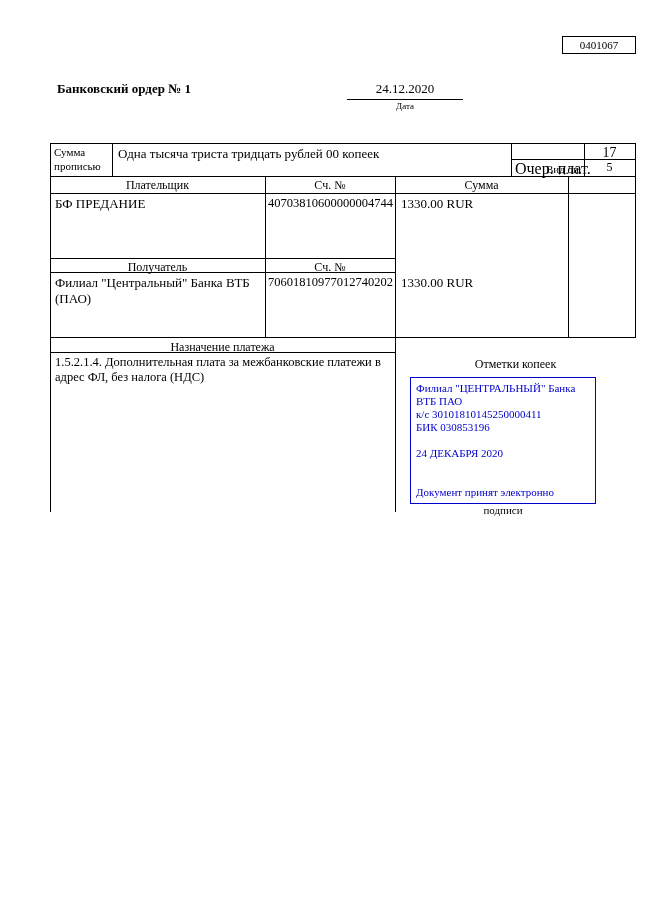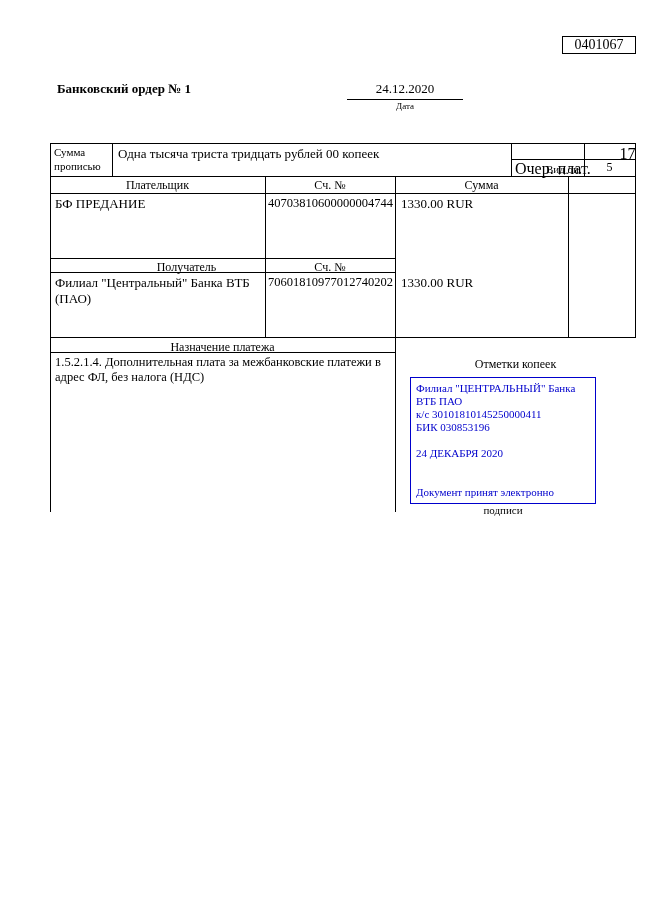--- a/index.html
+++ b/index.html
@@ -15,43 +15,43 @@
   .t { position:absolute; font-size:13px; color:#000; white-space:nowrap; }
   .wrap { white-space:normal; }
   .hl { position:absolute; height:1px; background:#000; }
   .vl { position:absolute; width:1px; background:#000; }
   .center { text-align:center; }
   .small { font-size:12px; }
 
   .form-code {
     position:absolute; left:562px; top:36px; width:74px; height:18px;
     border:1px solid #000; text-align:center;
-    font-size:14px; line-height:16px;
+    font-size:11px; line-height:16px;
   }
   .title { left:57px; top:81px; font-weight:bold; font-size:13px;text-align:right; }
   .date-block { position:absolute; left:347px; top:81px; width:116px; text-align:center; }
   .date-value { font-size:13px; border-bottom:1px solid #000; padding-bottom:2px; }
   .date-label { font-size:9px; padding-top:1px; }
 
   .sum-words-label { left:54px; top:145px; width:56px; font-size:11px; line-height:14px; }
   .amount-words { left:118px; top:146px; font-size:13px; }
   .vid-op-label { left:515px; top:163px; font-size:11px;margin-left:31px; }
-  .vid-op-value { left:584px; top:145px; width:51px; text-align:center; font-size:16px;margin-left:18px; }
+  .vid-op-value { left:584px; top:145px; width:51px; text-align:center; font-size:14px; }
   .ocher-label { left:515px; top:160px; font-size:16px; }
   .ocher-value { left:584px; top:160px; width:51px; text-align:center; font-size:12px; }
 
   .payer-header { left:50px; top:178px; width:215px; }
   .acct-header  { left:265px; top:178px; width:130px; }
   .sum-header   { left:395px; top:178px; width:173px; }
 
   .payer-name    { left:55px;  top:196px; }
   .payer-account { left:268px; top:196px; font-size:12.5px; }
   .payer-sum     { left:401px; top:196px; }
 
-  .payee-header      { left:50px;  top:260px; width:215px;margin-left:29px; }
+  .payee-header      { left:50px;  top:260px; width:215px; }
   .payee-acct-header { left:265px; top:260px; width:130px; }
   .payee-name    { left:55px;  top:275px; width:205px; line-height:16px; }
   .payee-account { left:268px; top:275px; font-size:12.5px; }
   .payee-sum     { left:401px; top:275px; }
 
   .purpose-label { left:50px; top:340px; width:345px; }
   .purpose-text  { left:55px; top:355px; width:332px; font-size:12.5px; line-height:15px; }
   .bank-marks-label { left:395px; top:357px; width:241px; }
 
   .stamp {

